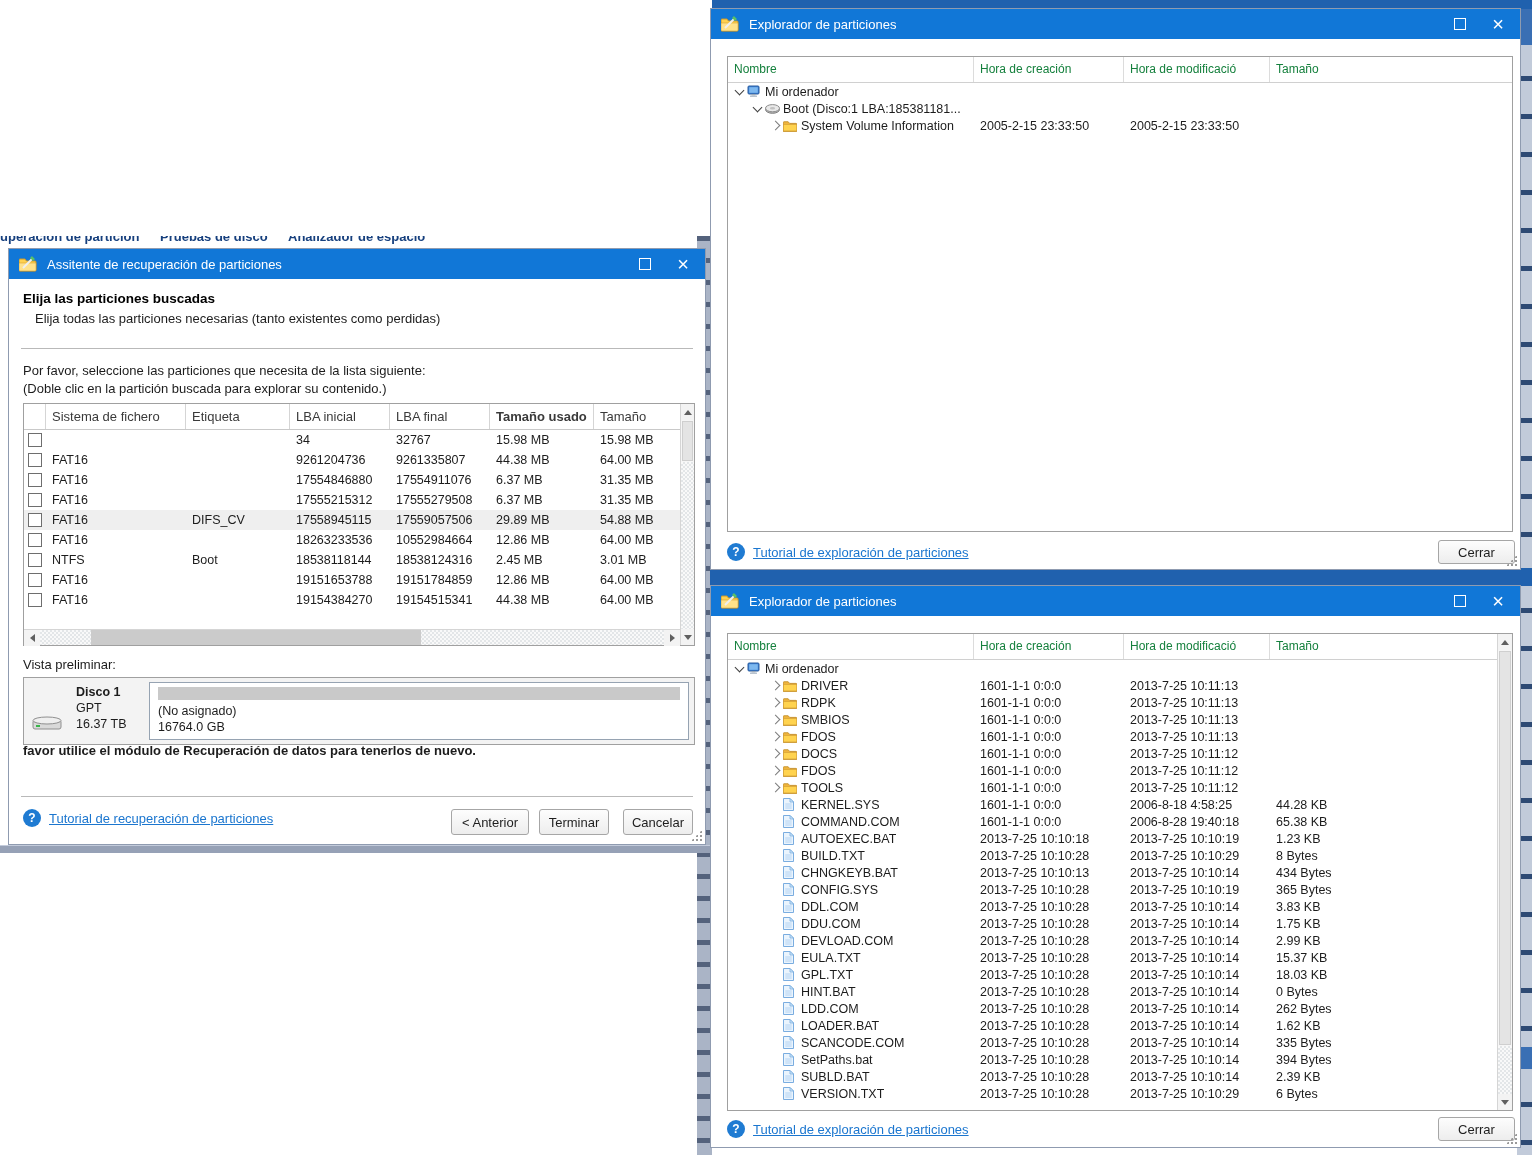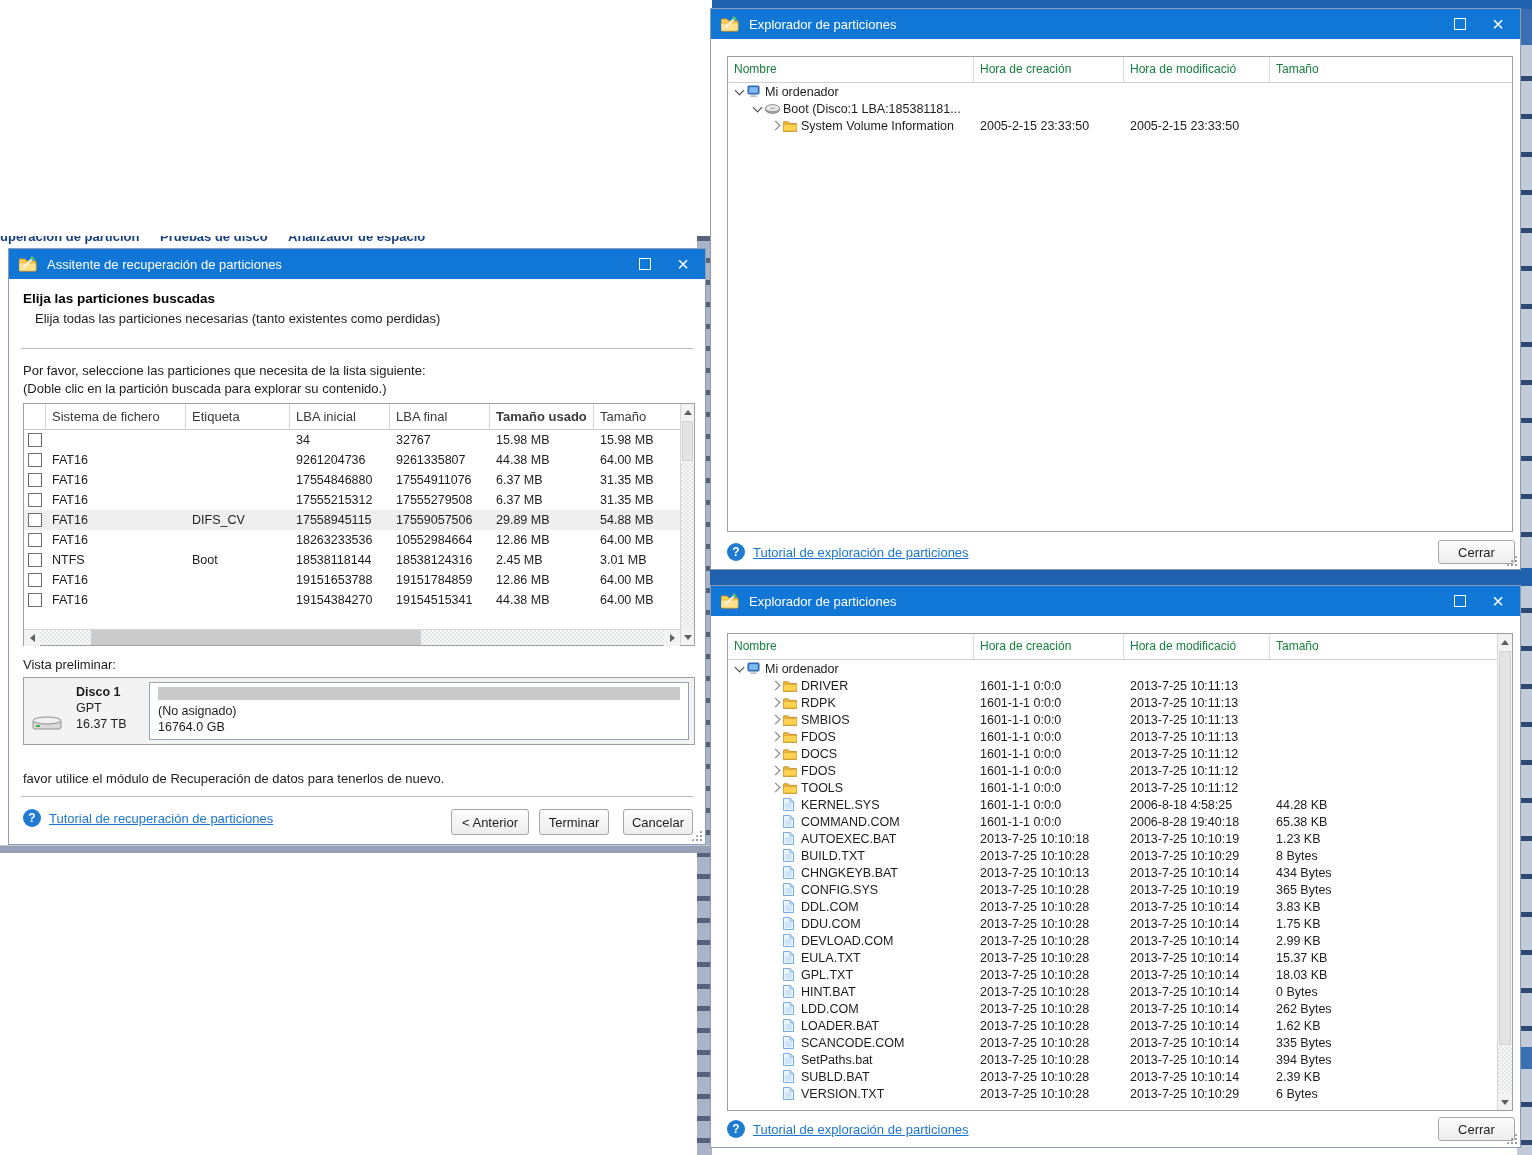--- a/index.html
+++ b/index.html
@@ -103,21 +103,21 @@
   .preview{position:absolute;left:14px;top:398px;width:672px;height:68px;border:1px solid #a0a0a0;
            background:#f3f3f3;box-sizing:border-box;display:flex;}
   .pv-left{width:120px;min-width:120px;position:relative;}
   .pv-disk-ic{position:absolute;left:8px;top:36px;}
   .pv-meta{position:absolute;left:52px;top:6px;font-size:12.5px;line-height:16px;}
   .pv-meta .b{font-weight:bold;}
   .pv-right{flex:1;margin:4px 5px;border:1px solid #96a3b2;background:#fff;padding:2px 8px;box-sizing:border-box;}
   .pv-bar{height:13px;background:#c9c9c9;margin:2px 0 3px;}
   .pv-line{font-size:12.5px;line-height:16px;}
   .wz-w1{position:absolute;left:14px;top:474px;font-weight:bold;}
-  .wz-w2{position:absolute;left:14px;top:492px;font-weight:normal;}
+  .wz-w2{position:absolute;left:14px;top:464px;font-weight:bold;}
   .wz-help{position:absolute;left:14px;top:530px;}
   .wz-link{position:absolute;left:40px;top:532px;}
   .btn-ant{left:442px;top:530px;width:78px;}
   .btn-ter{left:530px;top:530px;width:70px;}
   .btn-can{left:614px;top:530px;width:70px;}
 </style>
 </head>
 <body>
 
 <div class="stage">

